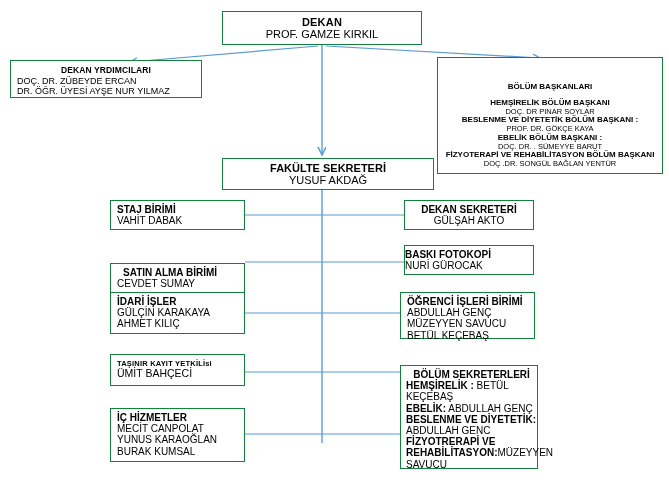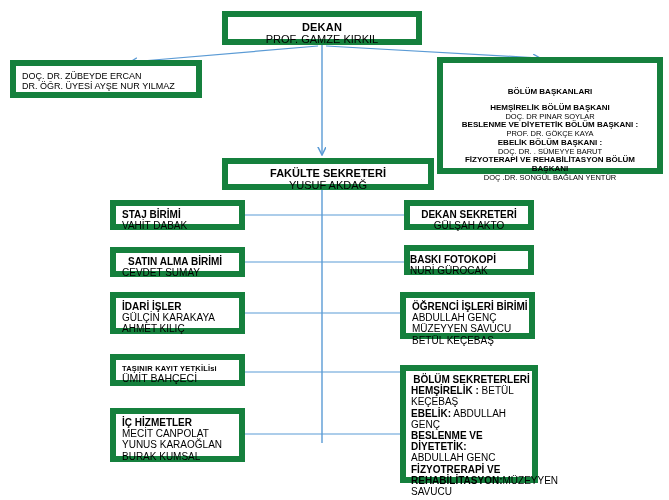--- a/index.html
+++ b/index.html
@@ -4,21 +4,21 @@
 <style>
   html,body{margin:0;padding:0;background:#ffffff;}
   body{
     width:669px;height:500px;position:relative;overflow:hidden;
     font-family:"Liberation Sans","DejaVu Sans",sans-serif;
     color:#000000;
   }
   #chart{position:absolute;left:0;top:0;width:669px;height:500px;}
   .box{
     position:absolute;
-    border:6px solid #15803d;
+    border:1px solid #15803d;
     background:#ffffff;
     box-sizing:border-box;
     z-index:3;
     line-height:1.12;
   }
   .ttl{font-weight:bold;}
   .ctr{text-align:center;}
   .nm{font-weight:normal;}
 
   
@@ -37,37 +37,37 @@
 
   #faksek{left:222px;top:158px;width:212px;height:32px;padding-top:3px;font-size:11px;}
   #faksek .ttl{font-size:11px;}
   #faksek .nm{font-size:11px;}
 
   
   .lbox{left:110px;width:135px;padding:3px 0 0 6px;font-size:10px;}
   .lbox .ttl{font-size:10px;}
   .lbox .nm{font-size:10px;}
   #staj{top:200px;height:30px;}
-  #satin{top:247px;height:30px;}
+  #satin{top:263px;height:30px;}
   #satin .ttl{padding-left:6px;}
   #idari{top:292px;height:42px;}
   #tasinir{top:354px;height:32px;padding-top:5px;}
   #tasinir .ttl{font-size:7.5px;letter-spacing:.2px;}
   #tasinir .nm{font-size:10.5px;}
   #ichiz{top:408px;height:54px;}
 
   
   .rbox{width:130px;padding:3px 0 0 0;font-size:10px;}
   .rbox .ttl{font-size:10px;}
   .rbox .nm{font-size:10px;}
   #deksek{left:404px;top:200px;height:30px;text-align:center;}
   #baski{left:404px;top:245px;height:30px;text-align:left;}
   #ogrenci{left:400px;top:292px;width:135px;height:47px;padding-left:6px;text-align:left;}
 
-  #bolsek{left:400px;top:365px;width:138px;height:118px;padding:3px 0 0 5px;font-size:10px;text-align:left;}
+  #bolsek{left:400px;top:365px;width:138px;height:104px;padding:3px 0 0 5px;font-size:10px;text-align:left;}
   #bolsek .hd{font-weight:bold;font-size:10px;text-align:center;}
   #bolsek .ttl{font-weight:bold;font-size:10px;}
   #bolsek .nm{font-weight:normal;font-size:10px;}
   #bolsek .ln{display:block;}
 </style>
 </head>
 <body>
 
 <svg id="chart" viewBox="0 0 669 500">
   <defs>
@@ -96,20 +96,21 @@
   <line x1="322" y1="372" x2="400" y2="372" stroke="#5B9BD5" stroke-width="1.2"></line>
   <line x1="322" y1="434" x2="400" y2="434" stroke="#5B9BD5" stroke-width="1.2"></line>
 </svg>
 
 <div class="box ctr" id="dekan">
   <div class="ttl">DEKAN</div>
   <div class="nm">PROF.  GAMZE KIRKIL</div>
 </div>
 
 <div class="box" id="dekanyrd">
+  <div class="ttl">DEKAN YRDIMCILARI</div>
   <div class="nm">DOÇ. DR.  ZÜBEYDE ERCAN</div>
   <div class="nm">DR. ÖĞR. ÜYESİ   AYŞE NUR YILMAZ</div>
 </div>
 
 <div class="box" id="bolumbas">
   <div class="ttl">BÖLÜM BAŞKANLARI</div>
   <div class="gap"></div>
   <div class="ttl">HEMŞİRELİK BÖLÜM BAŞKANI</div>
   <div class="nm">DOÇ. DR   PINAR SOYLAR</div>
   <div class="ttl">BESLENME VE DİYETETİK BÖLÜM BAŞKANI  :</div>

